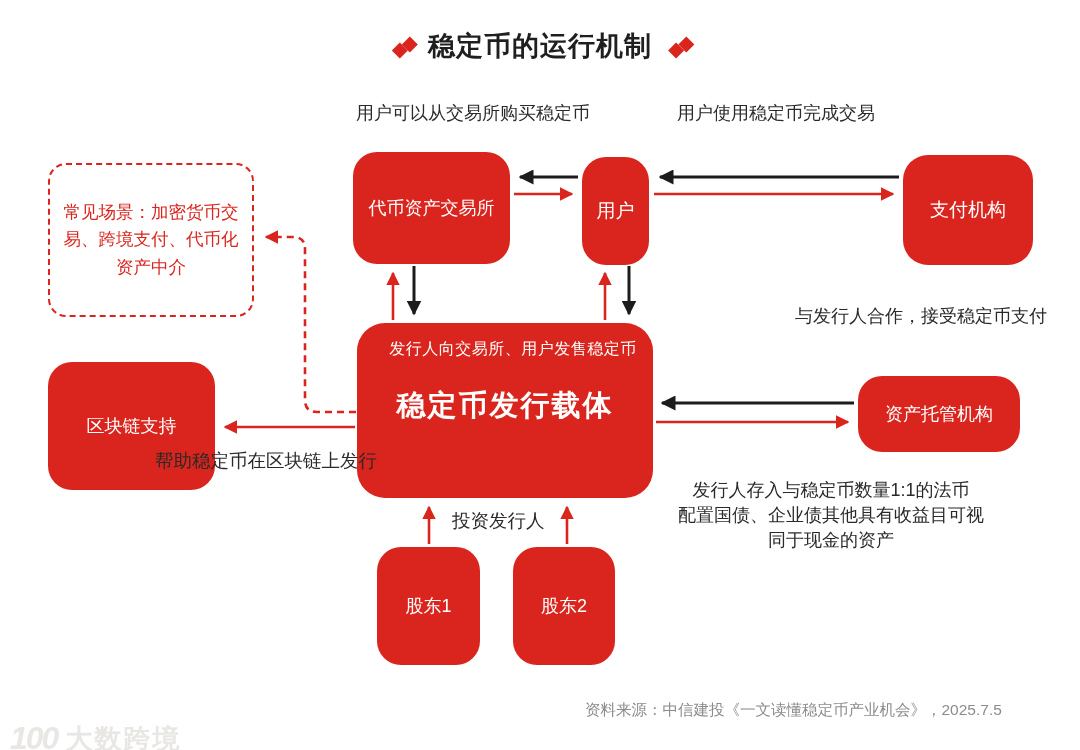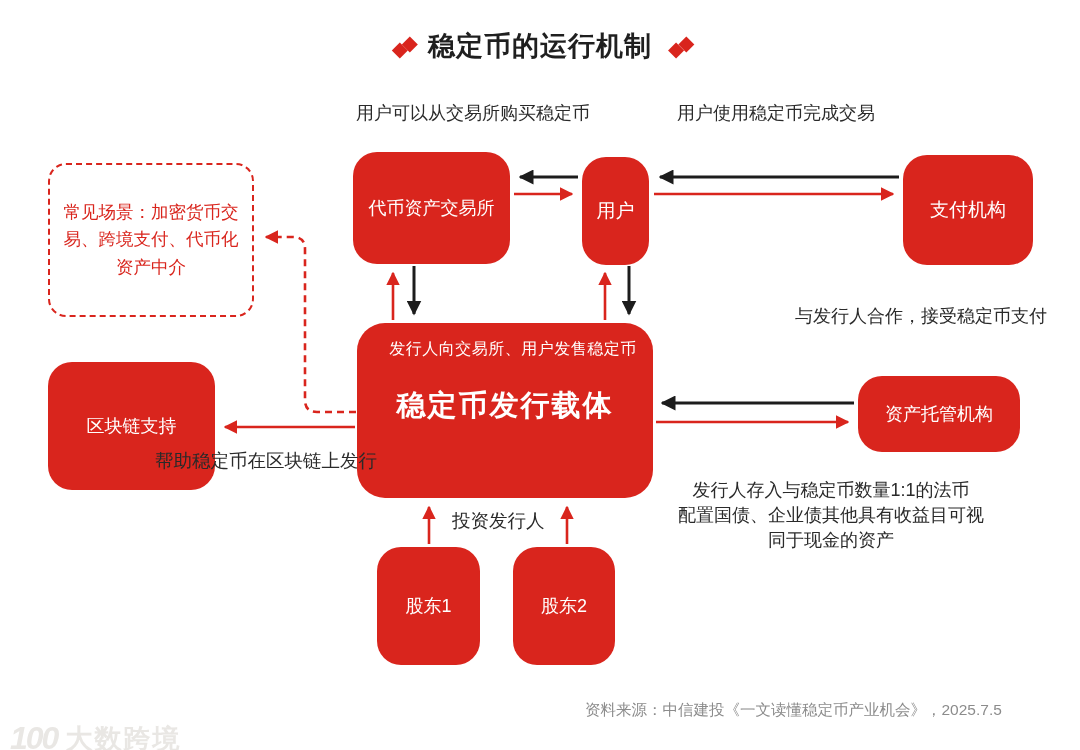--- a/index.html
+++ b/index.html
@@ -14,21 +14,21 @@
   .diamonds .d1{display:inline-block;transform:translateY(3px);}
   .diamonds .d2{display:inline-block;transform:translateY(-3px);}
   
   .node{
     position:absolute;background:#d9251d;color:#fff;border-radius:24px;
     display:flex;align-items:center;justify-content:center;text-align:center;
     font-size:18px;line-height:1.35;
   }
   .node-exchange{left:353px;top:152px;width:157px;height:112px;}
   .node-user{left:582px;top:157px;width:67px;height:108px;font-size:19px;}
-  .node-payment{left:903px;top:155px;width:130px;height:110px;font-size:19px;}
+  .node-payment{left:903px;top:155px;width:130px;height:110px;font-size:19px;border-radius:25px;}
   .node-blockchain{left:48px;top:362px;width:167px;height:128px;}
   .node-custody{left:858px;top:376px;width:162px;height:76px;}
   .node-sh1{left:377px;top:547px;width:103px;height:118px;}
   .node-sh2{left:513px;top:547px;width:102px;height:118px;}
   .node-issuer{
     left:357px;top:323px;width:296px;height:175px;border-radius:28px;
     flex-direction:column;justify-content:flex-start;
   }
   .issuer-note{font-size:16px;margin-top:15px;letter-spacing:0.5px;margin-left:16px;}
   .issuer-main{font-size:29px;font-weight:bold;margin-top:26px;letter-spacing:2px;}

